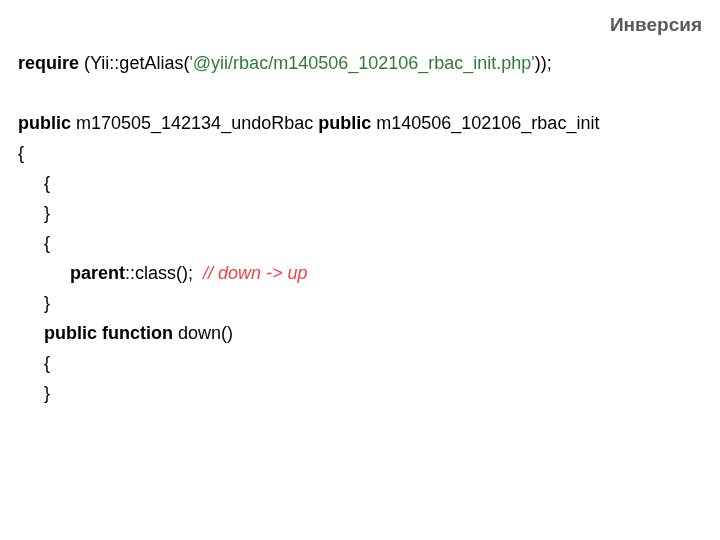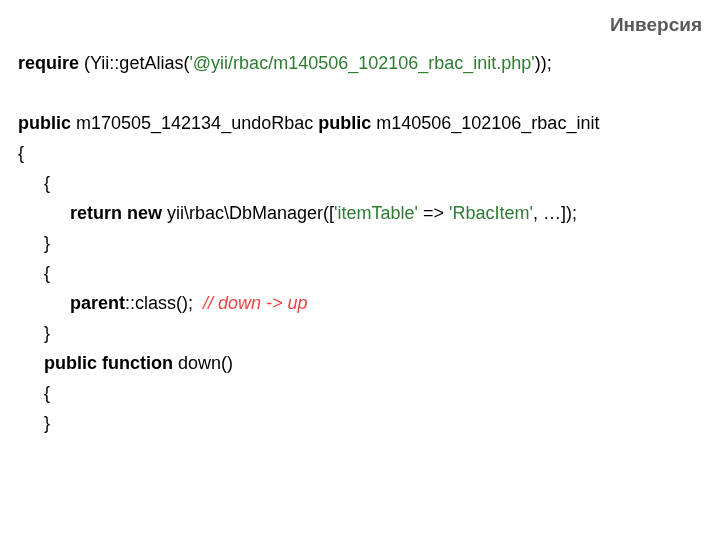--- a/index.html
+++ b/index.html
@@ -47,21 +47,20 @@
 
     <div class="blank"></div>
 
     <div class="line"><span class="kw">public</span><span> m170505_142134_undoRbac </span><span class="kw">public</span><span> m140506_102106_rbac_init</span></div>
 
     <div class="line">{</div>
 
 
     <div class="line"><span class="ind1">{</span></div>
 
-    <div class="line"><span class="ind2"><span class="kw">return new</span><span> yii\rbac\DbManager([</span><span class="str">'itemTable'</span><span> =&gt; </span><span class="str">'RbacItem'</span><span>, …]);</span></span></div>
 
     <div class="line"><span class="ind1">}</span></div>
 
 
     <div class="line"><span class="ind1">{</span></div>
 
     <div class="line"><span class="ind2"><span class="kw">parent</span><span>::class();  </span><span class="cmt">// down -&gt; up</span></span></div>
 
     <div class="line"><span class="ind1">}</span></div>
 

